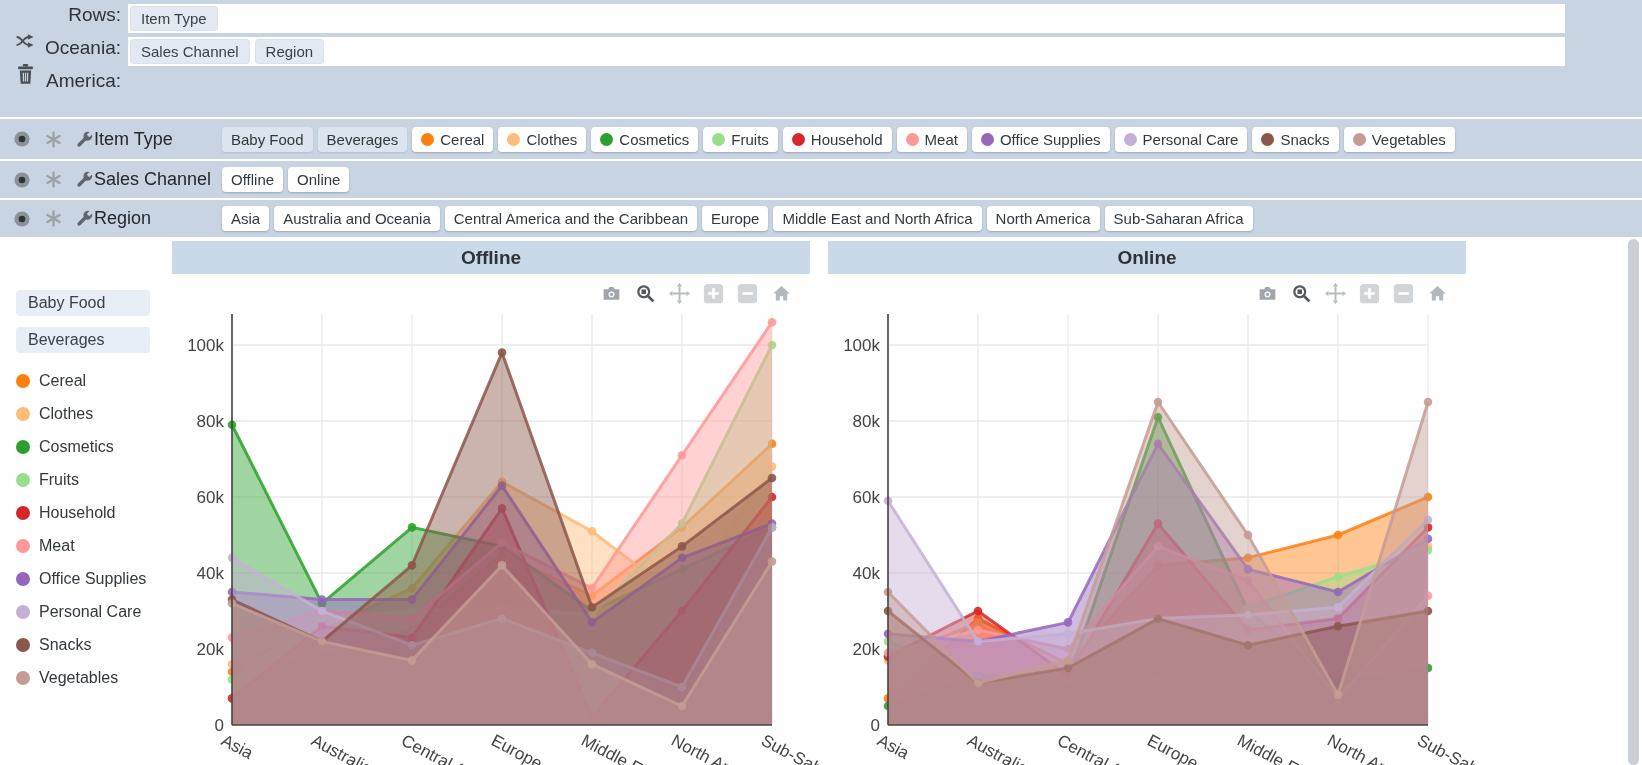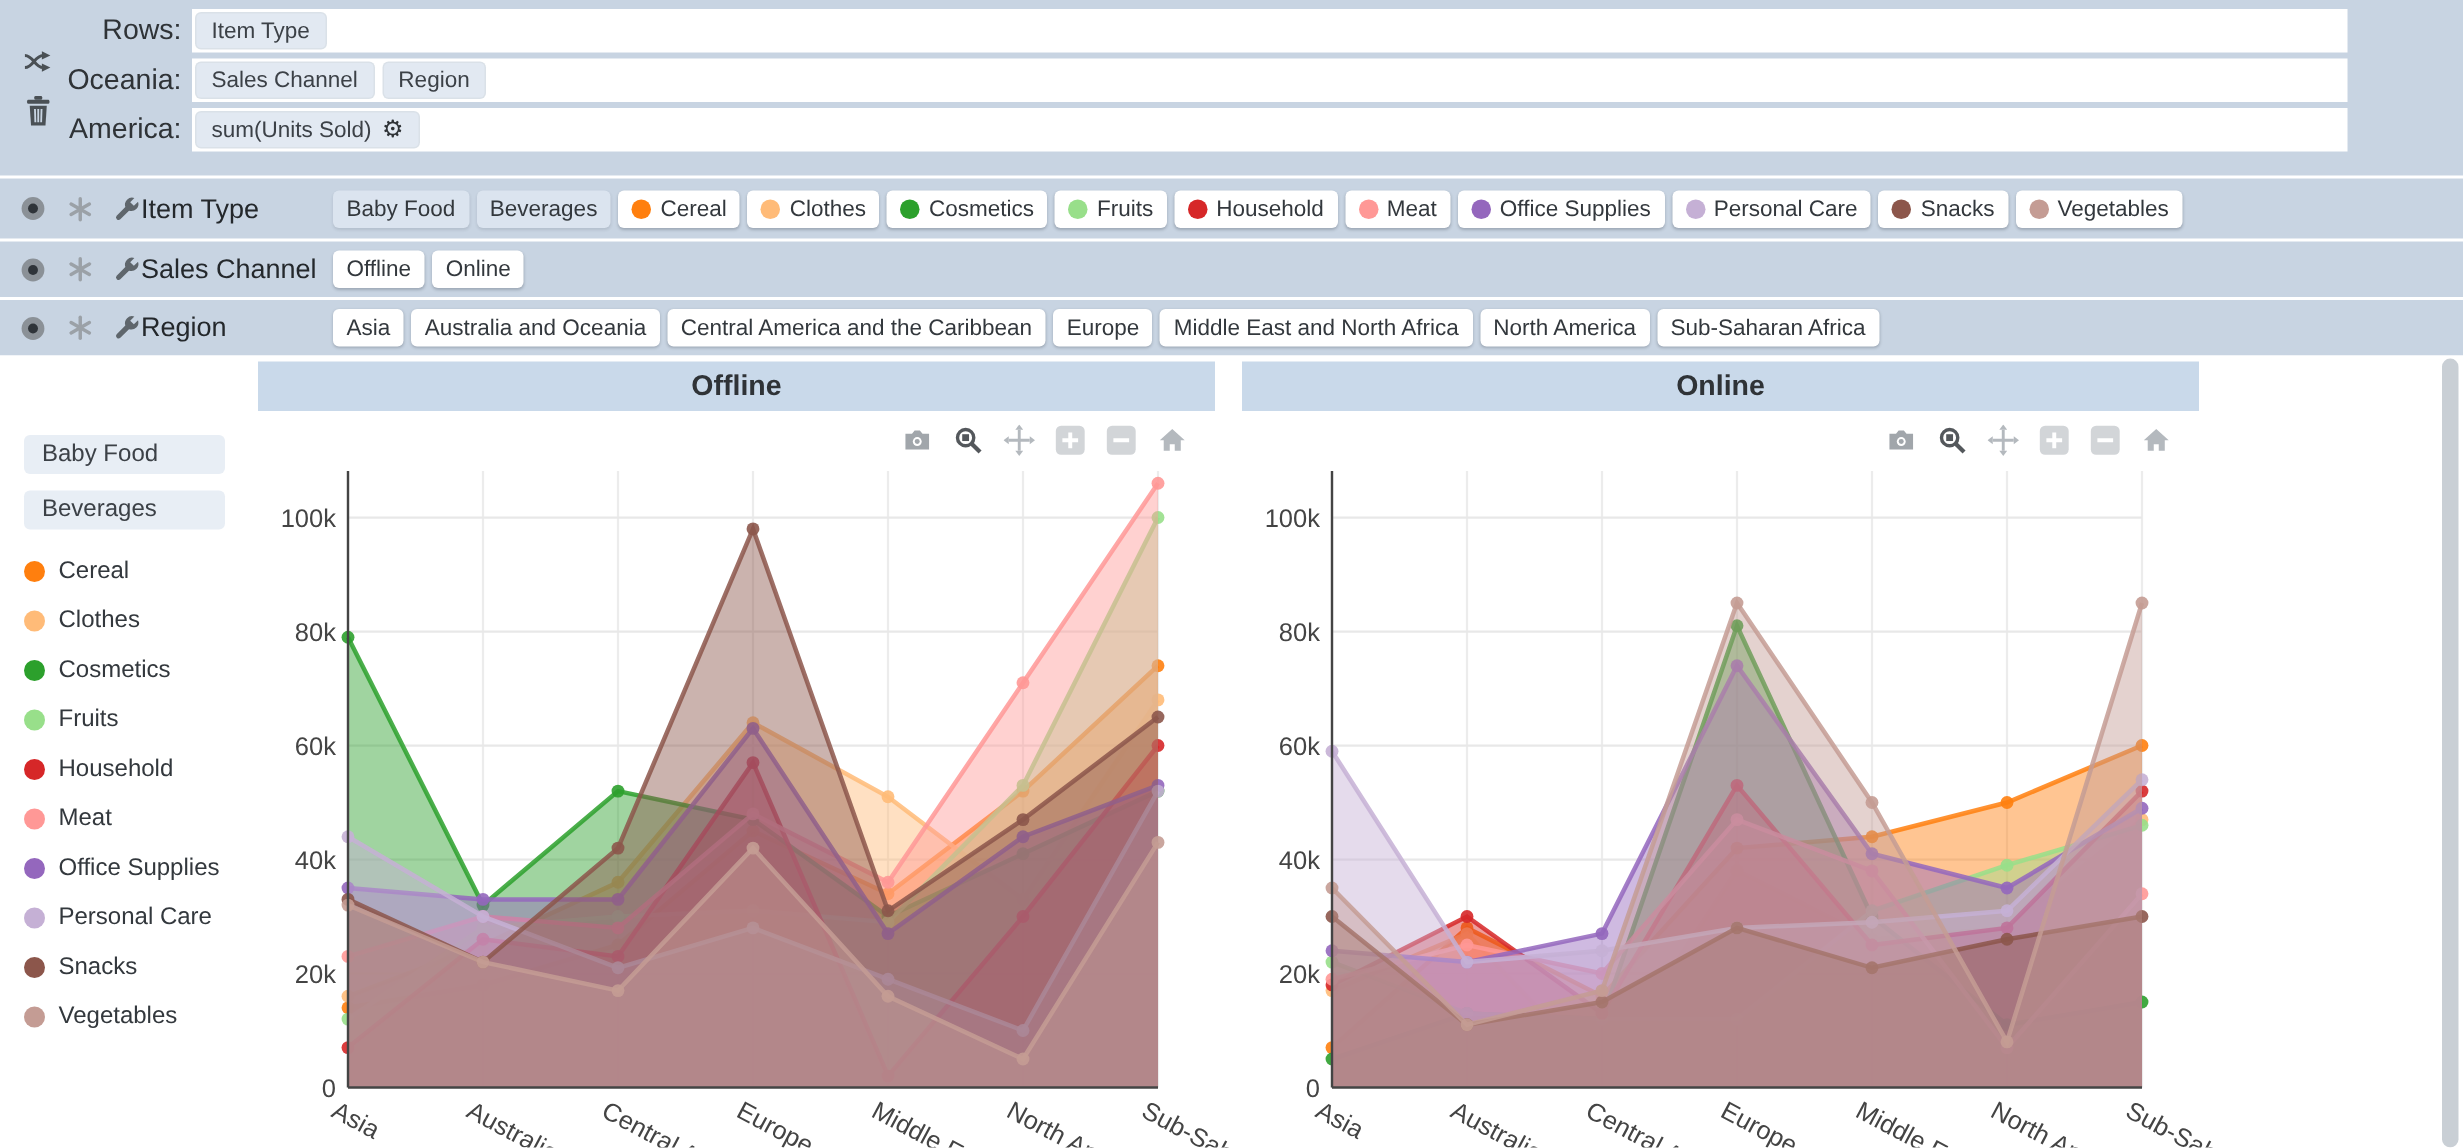--- a/index.html
+++ b/index.html
@@ -1,21 +1,21 @@
 <!DOCTYPE html>
 <html><head>
 <meta charset="utf-8">
 <style>
   html,body{margin:0;padding:0;}
   body{width:1642px;height:765px;overflow:hidden;background:#ffffff;
        font-family:"Liberation Sans",sans-serif;-webkit-font-smoothing:antialiased;position:relative;}
   
   .top{background:#c8d4e2;padding-top:4px;position:relative;}
   .drag-icons{position:absolute;left:8px;top:30px;width:34px;display:flex;flex-direction:column;gap:12px;align-items:center;}
-  .ctl-row{display:flex;align-items:center;height:33px;}
+  .ctl-row{display:flex;height:33px;}
   .ctl-label{width:128px;text-align:right;font-size:19px;color:#2f3337;padding-right:7px;box-sizing:border-box;flex:0 0 auto;}
   .strip{background:#ffffff;height:29px;width:1437px;display:flex;align-items:center;gap:7px;padding-left:3px;box-sizing:border-box;}
   .fieldchip{background:#e2e9f2;border-radius:3px;padding:3px 10px;font-size:15px;color:#3c4147;
              display:flex;align-items:center;gap:7px;white-space:nowrap;box-shadow:0 0 0 1px rgba(150,168,188,.35);}
   .gear{font-size:16px;color:#2f3337;line-height:1;}
   .gap-band{height:14px;}
   
   .filter-row{display:flex;align-items:center;height:37px;border-top:2px solid #ffffff;}
   .filter-row.first{height:40px;}
   .f-icons{display:flex;gap:11px;margin-left:12px;width:82px;align-items:center;flex:0 0 auto;}
@@ -73,26 +73,20 @@
   </div>
   <div class="ctl-row">
     <div class="ctl-label">Oceania:</div>
     <div class="strip">
         <div class="fieldchip">Sales Channel</div>
         <div class="fieldchip">Region</div>
       </div>
   </div>
   <div class="ctl-row">
     <div class="ctl-label">America:</div>
-    <div class="strip">
-      <div class="fieldchip">
-        <span>sum(Units Sold)</span>
-        <span class="gear">⚙</span>
-      </div>
-    </div>
   </div>
 
   <div class="gap-band"></div>
 
   <div class="filter-row first">
     <div class="f-icons">
       <span class="mb">
         <svg width="18" height="18" viewBox="0 0 18 18">
             <circle cx="9" cy="9" r="7.6" fill="#8b9197"></circle>
             <circle cx="9" cy="9" r="3.3" fill="#2f3439"></circle>

